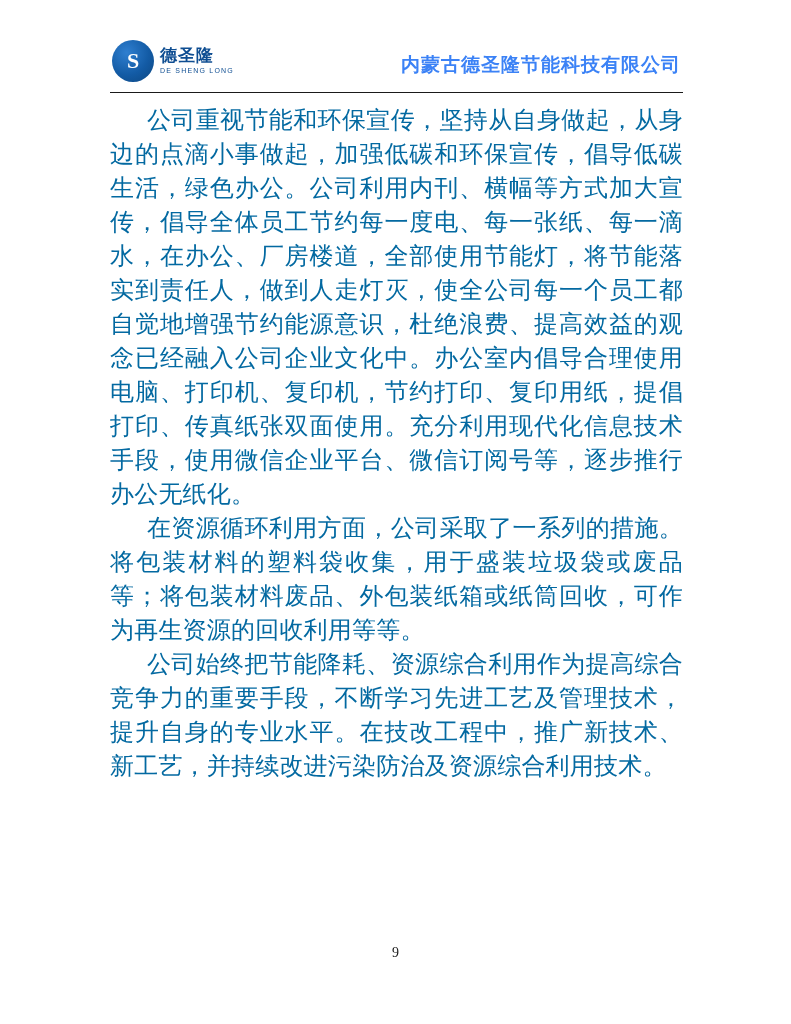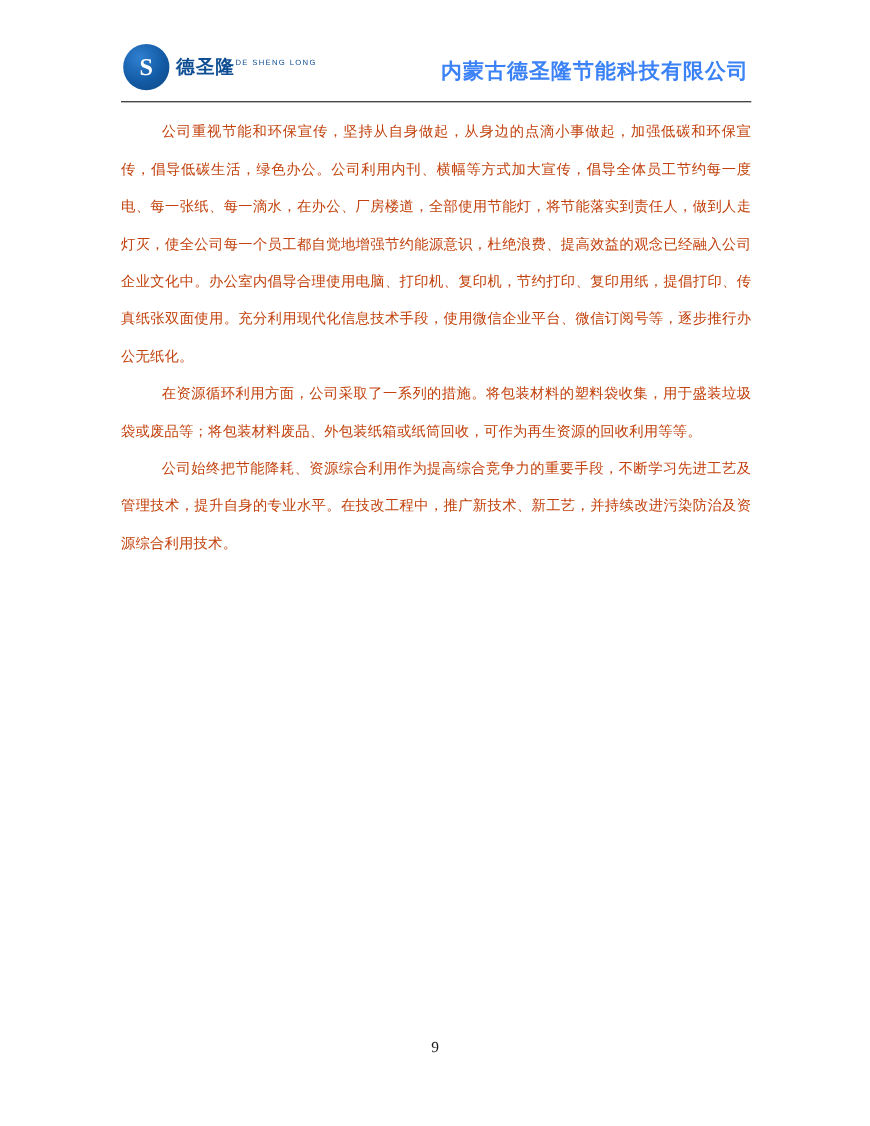--- a/index.html
+++ b/index.html
@@ -45,21 +45,21 @@
     align-items: center;
     justify-content: center;
     color: #ffffff;
     font-size: 22px;
     font-weight: bold;
     font-family: "Liberation Serif", serif;
     line-height: 1;
   }
   .logo-text {
     display: flex;
-    flex-direction: row;
+    flex-direction: column;
     justify-content: center;
     line-height: 1.05;
   }
   .logo-cn {
     font-size: 17px;
     font-weight: bold;
     color: #0f4e92;
     letter-spacing: 1px;
     font-family: "Liberation Sans", sans-serif;
   }
@@ -88,23 +88,23 @@
     border-bottom: 1.6px solid #1a1a1a;
   }
   
   .content {
     position: absolute;
     left: 110px;
     right: 108px;
     top: 103px;
   }
   .para {
-    font-size: 13px;
+    font-size: 24px;
     line-height: 34px;
-    color: #c2410c;
+    color: #0369a1;
     text-align: justify;
     text-justify: inter-ideograph;
     margin: 0 0 0 0;
     letter-spacing: 0.2px;
   }
   .indent {
     text-indent: 37px;
   }
   .heading {
     text-indent: 37px;

